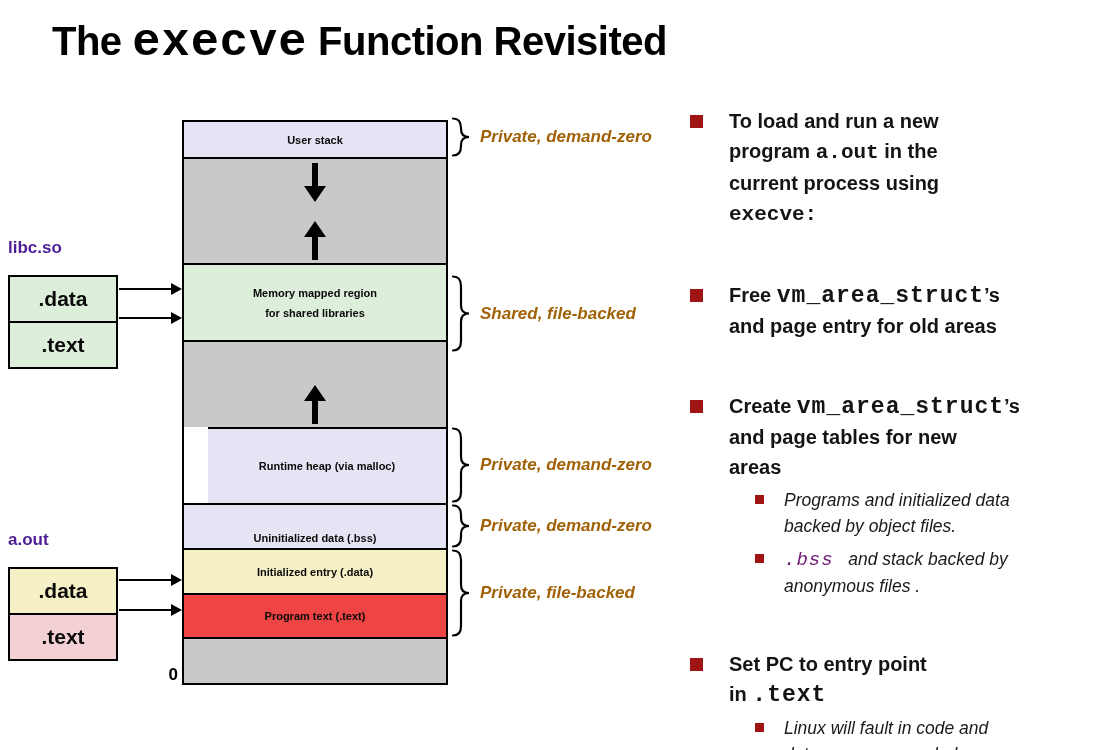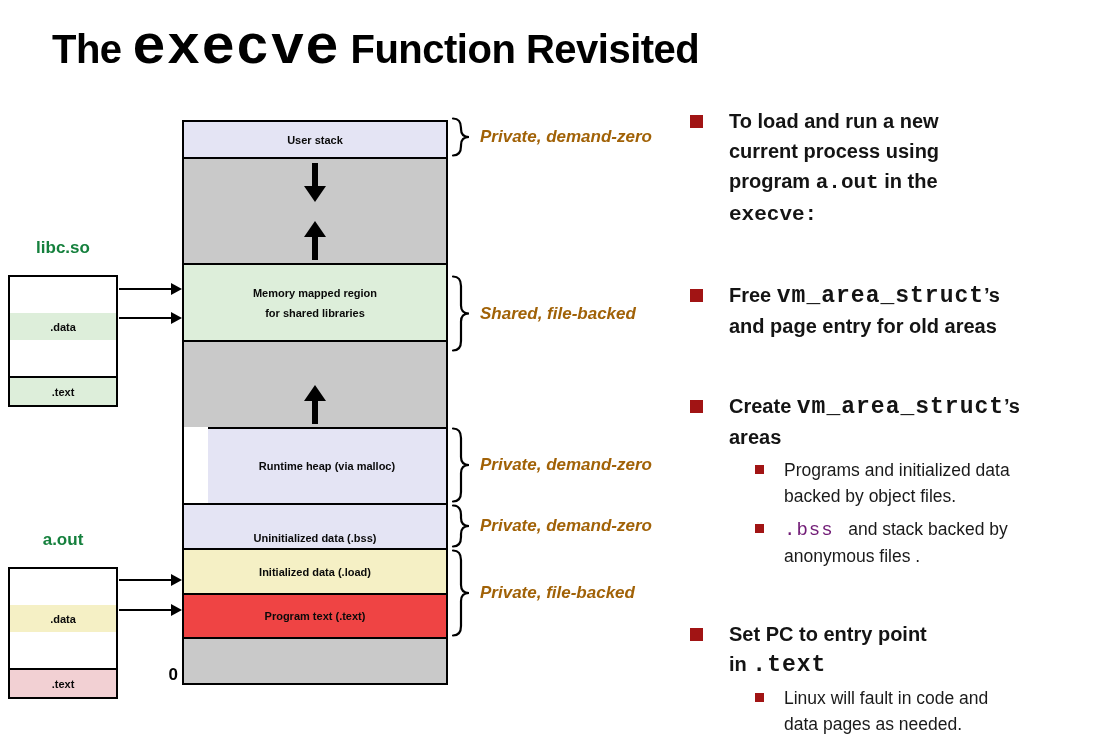--- a/index.html
+++ b/index.html
@@ -1,44 +1,44 @@
 <!DOCTYPE html>
 <html><head>
 <meta charset="utf-8">
 <style>
   html,body{margin:0;padding:0;}
   body{width:1112px;height:750px;background:#ffffff;font-family:"Liberation Sans",sans-serif;position:relative;overflow:hidden;}
   .slide{position:absolute;inset:0;}
 
   
   .title{position:absolute;left:52px;top:16px;margin:0;font-size:40px;font-weight:bold;color:#000;letter-spacing:-0.5px;white-space:nowrap;}
-  .title .tmono{font-family:"Liberation Mono",monospace;font-size:56px;letter-spacing:1px;}
+  .title .tmono{font-family:"Liberation Mono",monospace;font-size:47px;letter-spacing:1px;}
 
   
   .mmap-box{position:absolute;left:182px;top:120px;width:262px;border:2px solid #000;}
   .band{position:relative;display:flex;flex-direction:column;align-items:center;justify-content:center;text-align:center;}
   .band + .band{border-top:2px solid #000;}
   .band-label{font-weight:bold;font-size:11px;line-height:20px;color:#0a0a0a;}
   .varrow{position:absolute;left:50%;transform:translateX(-50%);}
   .varrow.at-top{top:4px;}
   .varrow.at-bottom{bottom:3px;}
 
   
   .brace-row{position:absolute;left:451px;display:flex;align-items:center;}
   .brace-svg{flex:none;}
   .brace-label{margin-left:9px;font-style:italic;font-weight:bold;font-size:17px;color:#a16207;white-space:nowrap;}
 
   
-  .side-title{position:absolute;left:8px;width:110px;text-align:center;font-weight:bold;font-size:17px;color:#15803d;}
+  .side-title{position:absolute;left:8px;width:110px;text-align:left;font-weight:bold;font-size:17px;color:#4c1d95;}
   .libc-title{top:238px;}
   .aout-title{top:530px;}
   .side-box{position:absolute;left:8px;width:106px;border:2px solid #000;}
   .libc-box{top:275px;}
   .aout-box{top:567px;}
-  .side-row{height:27px;display:flex;align-items:center;justify-content:center;font-weight:bold;font-size:11px;color:#0a0a0a;margin-top:36px;}
+  .side-row{height:44px;display:flex;align-items:center;justify-content:center;font-weight:bold;font-size:21px;color:#0a0a0a;}
   .side-row + .side-row{border-top:2px solid #000;}
   .fill-green{background:#ddeeda;}
   .fill-yellow{background:#f5f0c5;}
   .fill-pink{background:#f2d0d3;}
 
   
   .harrow{position:absolute;left:119px;width:52px;height:0;border-top:2px solid #000;}
   .harrow::after{content:'';position:absolute;right:-11px;top:-7px;width:0;height:0;border-left:11px solid #000;border-top:6px solid transparent;border-bottom:6px solid transparent;}
   .harrow-1{top:288px;}
   .harrow-2{top:317px;}
@@ -58,21 +58,21 @@
   .line{white-space:pre;}
   .seg.b{font-weight:bold;}
   .seg.m{font-family:"Liberation Mono",monospace;font-size:23px;letter-spacing:1px;}
   .seg.m1{font-family:"Liberation Mono",monospace;font-size:21px;}
   .seg.r{font-weight:400;}
   .seg.mr{font-family:"Liberation Mono",monospace;font-size:19px;font-weight:400;color:#701a75;letter-spacing:1px;}
   .sub-list{margin:5px 0 0 67px;}
   .sub-item{display:flex;align-items:flex-start;margin-bottom:7px;}
   .sub-item:last-child{margin-bottom:0;}
   .sq2{width:9px;height:9px;background:#a11414;margin:8px 20px 0 0;flex:none;}
-  .sub-text{font-size:17.5px;line-height:26px;font-weight:400;color:#1a1a1a;}
+  .sub-text{font-size:17.5px;line-height:26px;font-weight:400;color:#1a1a1a;font-style:italic;}
 </style>
 </head>
 <body>
 
 <div class="slide">
 
   <h1 class="title"><span class="tsans">The </span><span class="tmono">execve</span><span class="tsans"> Function Revisited</span></h1>
 
   <div class="side-title libc-title">libc.so</div>
   <div class="side-box libc-box">
@@ -115,21 +115,21 @@
           <polygon points="12,1 1,17 23,17" fill="#000"></polygon>
         </svg>
       </div>
       <div class="band" style="height: 74px; background: rgb(228, 228, 244); margin-left: 24px;">
         <div class="band-label">Runtime heap (via malloc)</div>
       </div>
       <div class="band" style="height: 43px; background: rgb(228, 228, 244); justify-content: flex-end;">
         <div class="band-label">Uninitialized data (.bss)</div>
       </div>
       <div class="band" style="height: 43px; background: rgb(245, 240, 197);">
-        <div class="band-label">Initialized data (.load)</div>
+        <div class="band-label">Initialized entry (.data)</div>
       </div>
       <div class="band" style="height: 42px; background: #ef4444;">
         <div class="band-label">Program text (.text)</div>
       </div>
       <div class="band" style="height: 44px; background: rgb(201, 201, 201);"></div>
     </div>
 
   <div id="braces-layer">
       <div class="brace-row" style="top: 117px; height: 40px;">
         <svg width="20" height="40" class="brace-svg">
@@ -164,40 +164,41 @@
     </div>
 
   <div class="zero">0</div>
 
   <div class="bullets" id="bullets-column">
       <div class="bullet-block">
         <div class="b-row">
           <span class="sq"></span>
           <div class="b-text">
             <div class="line"><span class="seg b">To load and run a new</span></div>
+            <div class="line"><span class="seg b">program </span><span class="seg m1">a.out</span><span class="seg b"> in the</span></div>
             <div class="line"><span class="seg b">current process using</span></div>
-            <div class="line"><span class="seg b">program </span><span class="seg m1">a.out</span><span class="seg b"> in the</span></div>
             <div class="line"><span class="seg m1">execve:</span></div>
           </div>
         </div>
       </div>
       <div class="bullet-block">
         <div class="b-row">
           <span class="sq"></span>
           <div class="b-text">
             <div class="line"><span class="seg b">Free </span><span class="seg m">vm_area_struct</span><span class="seg b">’s</span></div>
             <div class="line"><span class="seg b">and page entry for old areas</span></div>
           </div>
         </div>
       </div>
       <div class="bullet-block">
         <div class="b-row">
           <span class="sq"></span>
           <div class="b-text">
             <div class="line"><span class="seg b">Create </span><span class="seg m">vm_area_struct</span><span class="seg b">’s</span></div>
+            <div class="line"><span class="seg b">and page tables for new</span></div>
             <div class="line"><span class="seg b">areas</span></div>
           </div>
         </div>
         <div class="sub-list">
           <div class="sub-item">
             <span class="sq2"></span>
             <div class="sub-text">
               <div class="line"><span class="seg r">Programs and initialized data</span></div>
               <div class="line"><span class="seg r">backed by object files.</span></div>
             </div>

